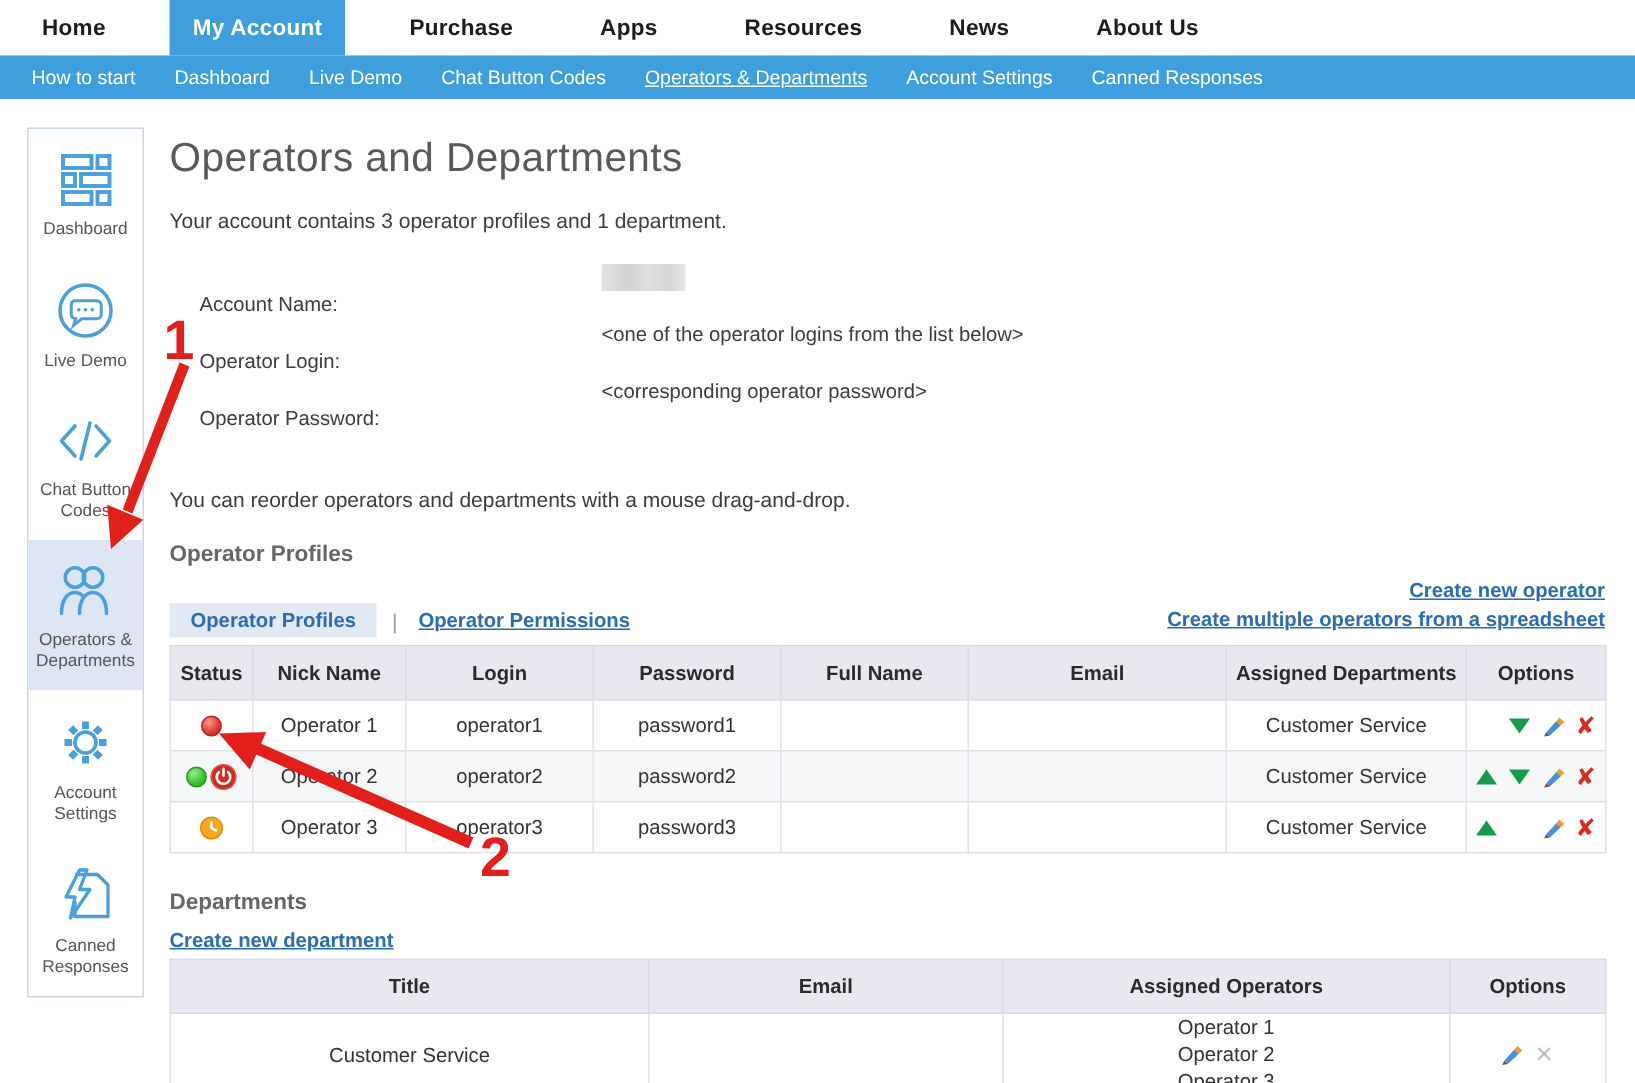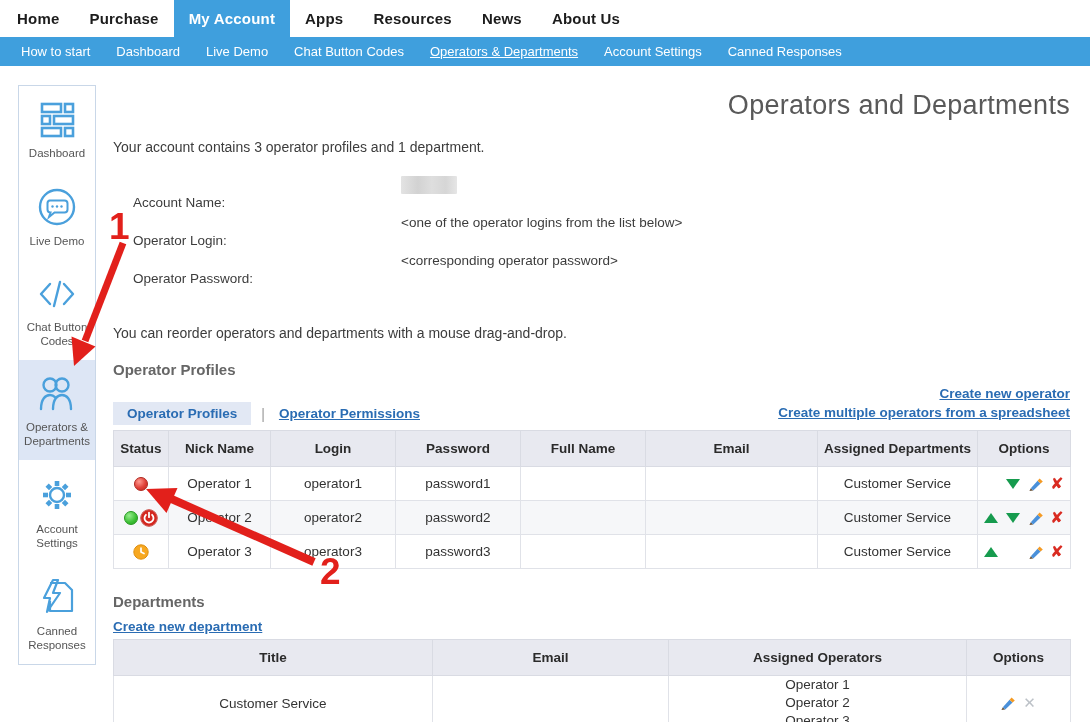--- a/index.html
+++ b/index.html
@@ -3,21 +3,21 @@
 <meta charset="utf-8">
 <style>
   * { margin:0; padding:0; box-sizing:border-box; }
   html,body { width:1090px; }
   body {
     font-family:"Liberation Sans","DejaVu Sans",sans-serif;
     background:#ffffff; color:#3c3c3c; position:relative;
     width:1090px; height:722px; overflow:hidden; font-size:14px;
   }
   
-  .topnav { display:flex; align-items:center; height:37px; background:#fff; padding-left:2px; }
+  .topnav { display:flex; align-items:center; height:37px; background:#fff; padding-left:13px;gap:28px; }
   .topnav .item {
     font-weight:bold; font-size:15px; color:#1c1c1c; line-height:37px;
     padding:0 15px; cursor:pointer; letter-spacing:.2px;
   }
   .topnav .item.active { background:#3f9fdd; color:#fff; }
   
   .subnav { display:flex; align-items:stretch; height:29px; background:#3f9fdd; padding-left:8px; }
   .subnav .item {
     font-weight:normal; font-size:13px; color:#fff; line-height:29px;
     padding:0 13px; cursor:pointer;
@@ -27,21 +27,21 @@
   .sidebar {
     position:absolute; left:18px; top:85px; width:78px;
     border:1px solid #c9d7e8; background:#fff; z-index:2;
   }
   .side-item { text-align:center; padding:13px 3px 12px; cursor:pointer; }
   .side-item.active { background:#dde6f5; }
   .side-item .lbl { font-size:11.5px; color:#555; line-height:14px; margin-top:5px; }
   .side-item svg { display:block; margin:0 auto; }
   
   .main { margin-left:113px; width:957px; padding-top:24px; }
-  h1.page-title { text-align:right; font-size:27px; font-weight:400; color:#595959; margin-bottom:16px; letter-spacing:.3px; }
+  h1.page-title { text-align:left; font-size:27px; font-weight:400; color:#595959; margin-bottom:16px; letter-spacing:.3px; }
   .intro p { font-size:14px; color:#3c3c3c; line-height:20px; }
   a.lnk { color:#2a6cb3; text-decoration:underline; cursor:pointer; }
   a.lnk-bold { color:#2a6cb3; font-weight:bold; text-decoration:underline; cursor:pointer; font-size:13.5px; }
   .info-block { margin:18px 0 0 20px; }
   .info-row { display:flex; line-height:20px; font-size:13.5px; }
   .info-row .ilabel { width:268px;margin-top:18px; }
   .redacted { width:56px; height:18px; margin-top:1px;
     background:linear-gradient(90deg,#e3e3e3,#d2d2d2 30%,#dedede 55%,#d6d6d6 80%,#e6e6e6); border-radius:1px; }
   .reorder-note { margin-top:36px; font-size:14px; }
   .section-heading { margin-top:20px; font-size:15px; font-weight:bold; color:#666; }
@@ -79,22 +79,22 @@
   .departments-block { margin-top:24px; }
   .create-dept { margin-top:8px; }
   
   .overlay { position:absolute; left:0; top:0; width:1090px; height:722px; pointer-events:none; z-index:10; }
 </style>
 </head>
 <body>
 
 <div class="topnav">
   <div class="item">Home</div>
+  <div class="item active">My Account</div>
   <div class="item">Purchase</div>
-  <div class="item active">My Account</div>
   <div class="item">Apps</div>
   <div class="item">Resources</div>
   <div class="item">News</div>
   <div class="item">About Us</div>
 </div>
 
 <div class="subnav">
   <div class="item">How to start</div>
   <div class="item">Dashboard</div>
   <div class="item">Live Demo</div>

